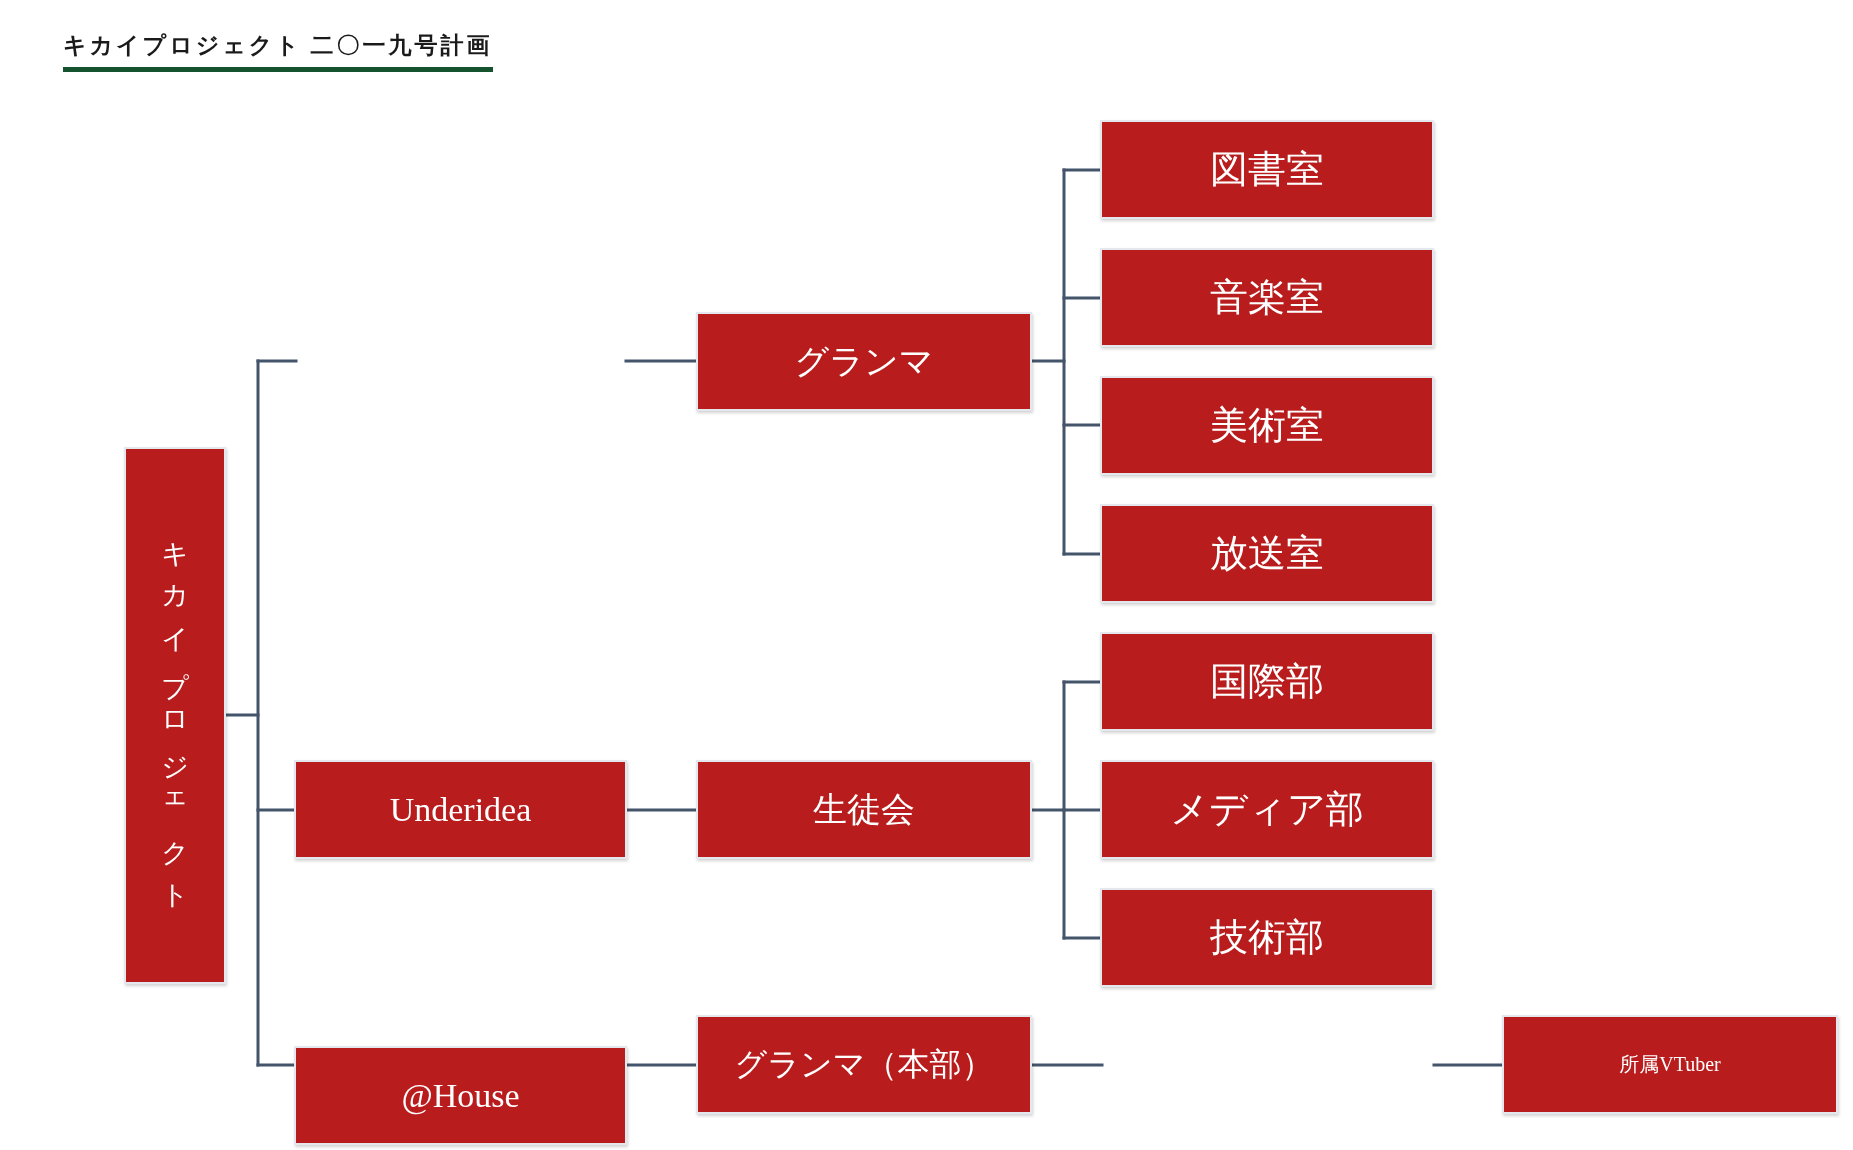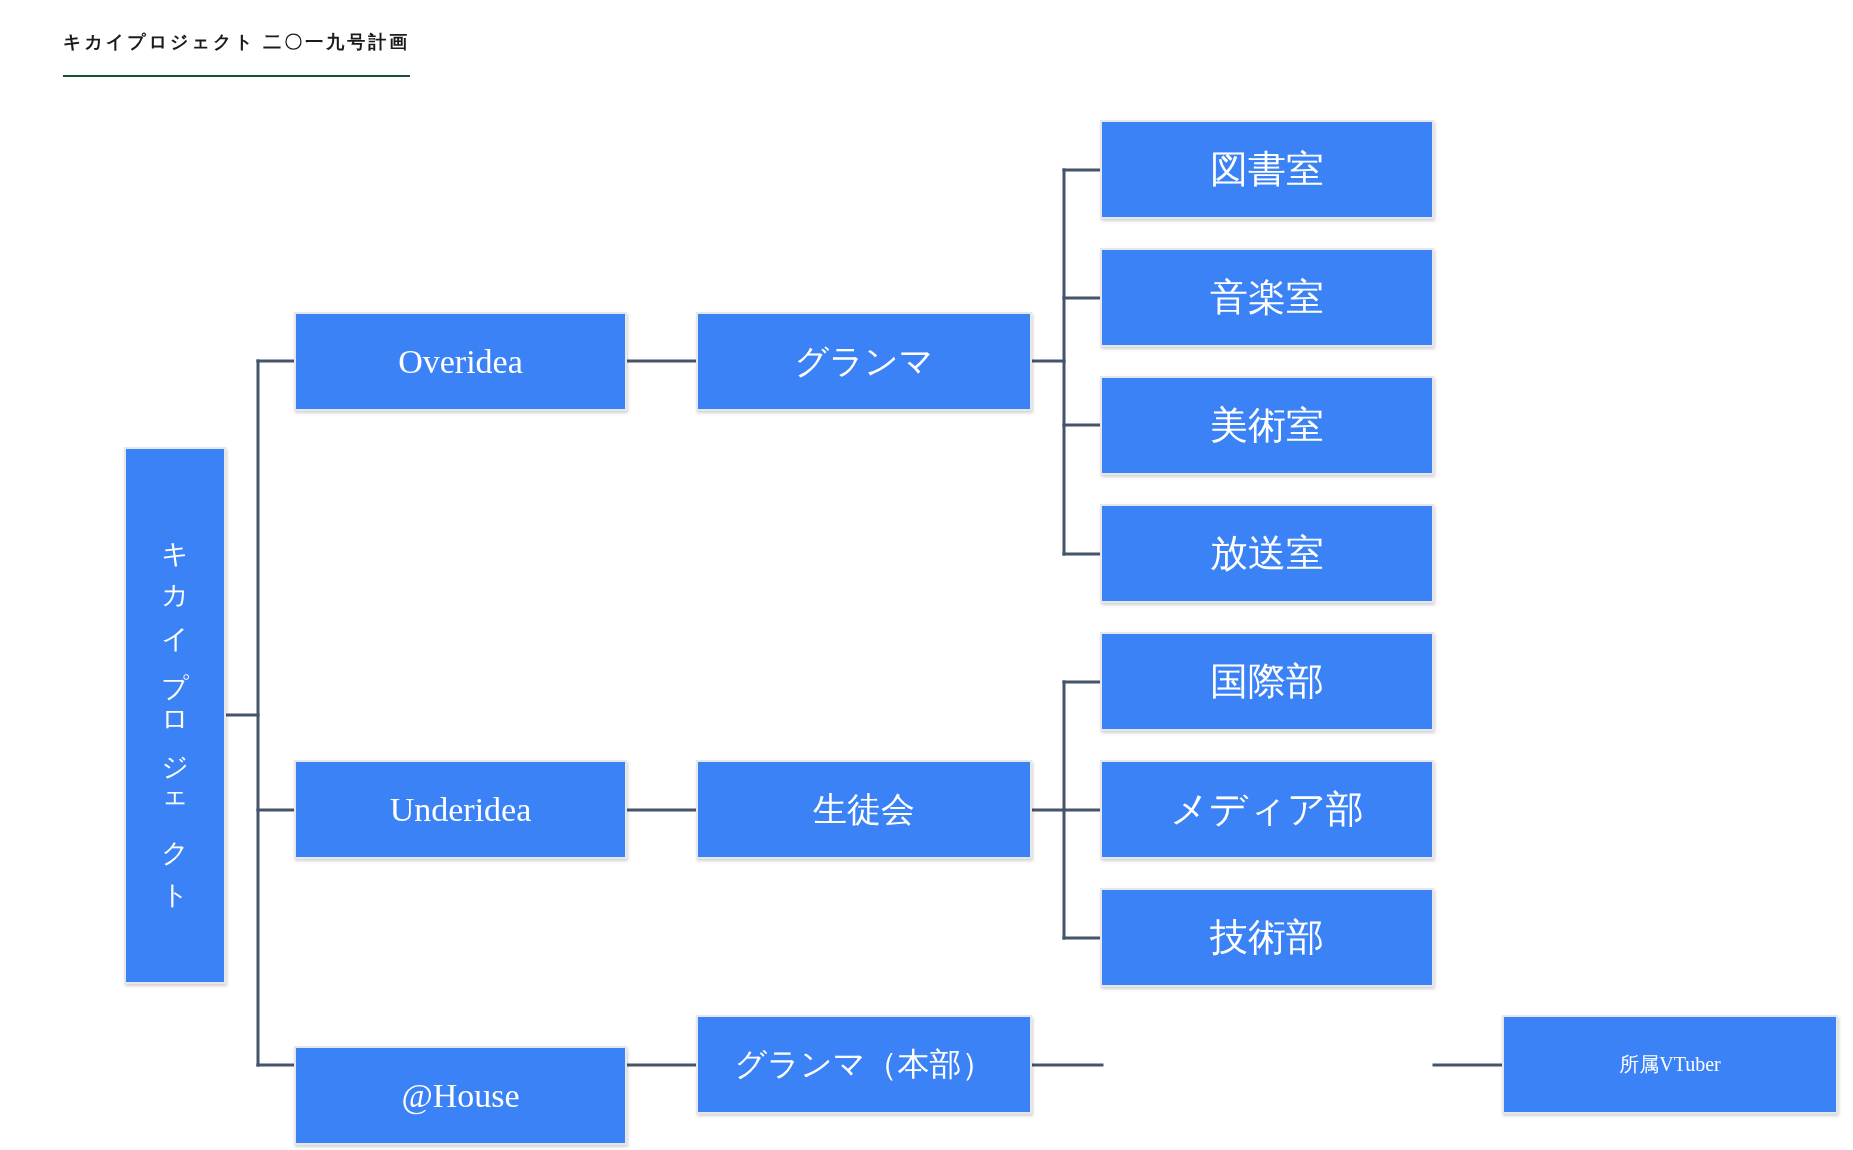--- a/index.html
+++ b/index.html
@@ -12,36 +12,36 @@
     width: 1853px;
     height: 1150px;
     background: #ffffff;
     font-family: "Liberation Serif", "DejaVu Serif", serif;
     overflow: hidden;
   }
   .page-title {
     position: absolute;
     left: 63px;
     top: 30px;
-    font-size: 18px;
+    font-size: 23px;
     font-weight: bold;
     color: #1a1a1a;
     letter-spacing: 3px;
-    border-bottom: 2px solid #14532d;
-    padding-bottom: 21px;
+    border-bottom: 5px solid #14532d;
+    padding-bottom: 6px;
     white-space: nowrap;
   }
   .connectors {
     position: absolute;
     left: 0;
     top: 0;
   }
   .box {
     position: absolute;
-    background: #3b82f6;
+    background: #b91c1c;
     border: 2px solid #e4e7eb;
     box-sizing: border-box;
     display: flex;
     align-items: center;
     justify-content: center;
     color: #ffffff;
     text-align: center;
     box-shadow: 1px 2px 3px rgba(0,0,0,0.18);
     white-space: nowrap;
   }
@@ -88,21 +88,20 @@
       <line x1="1064" y1="938" x2="1102" y2="938"></line>
 
       <line x1="626" y1="1065" x2="698" y2="1065"></line>
       <line x1="1030" y1="1065" x2="1102" y2="1065"></line>
       <line x1="1434" y1="1065" x2="1504" y2="1065"></line>
     </g>
   </svg>
 
   <div class="box vertical" style="left:124px; top:447px; width:102px; height:537px;">キカイプロジェクト</div>
 
-  <div class="box fs-md" style="left:294px; top:312px; width:333px; height:99px;">Overidea</div>
 
   <div class="box fs-md" style="left:294px; top:760px; width:333px; height:99px;">Underidea</div>
 
   <div class="box fs-md" style="left:294px; top:1046px; width:333px; height:99px;">@House</div>
 
   <div class="box fs-md" style="left:696px; top:312px; width:336px; height:99px;">グランマ</div>
 
   <div class="box fs-md" style="left:696px; top:760px; width:336px; height:99px;font-family:Liberation Mono, monospace;">生徒会</div>
 
   <div class="box fs-sm" style="left:696px; top:1015px; width:336px; height:99px;">グランマ（本部）</div>

